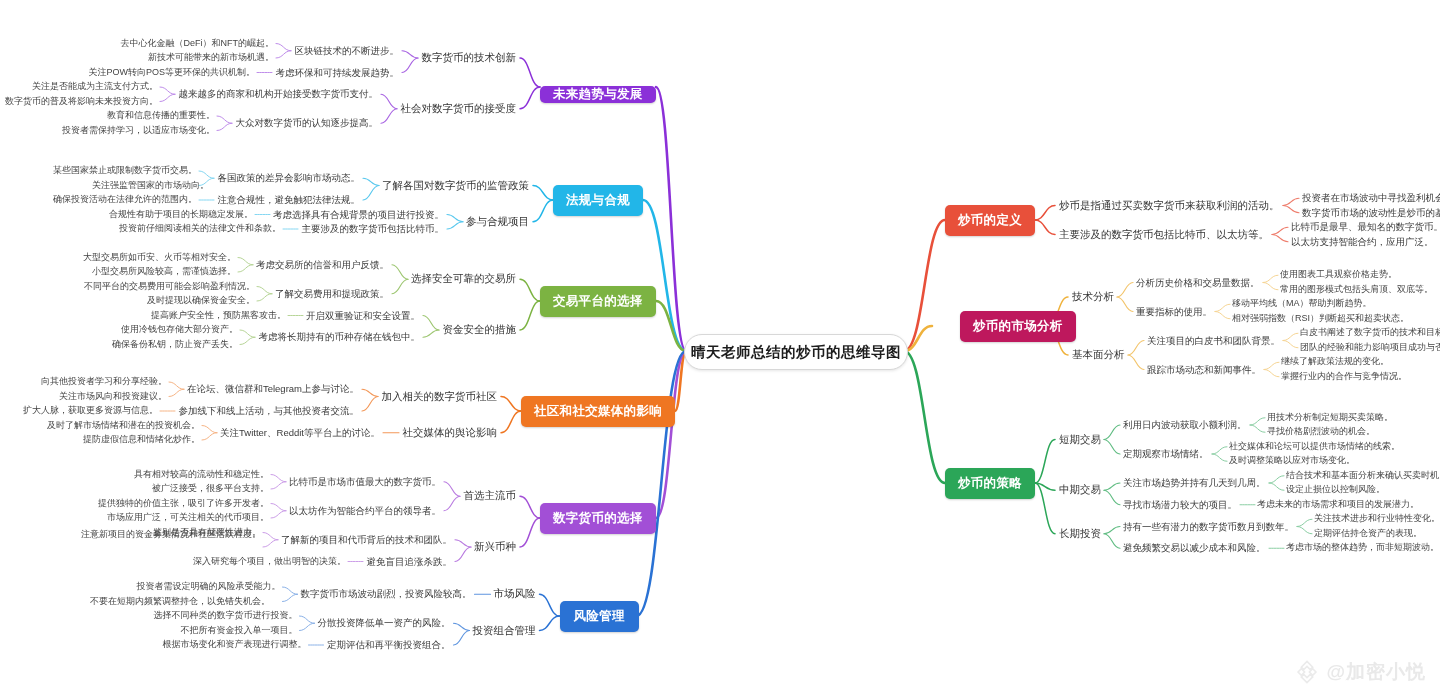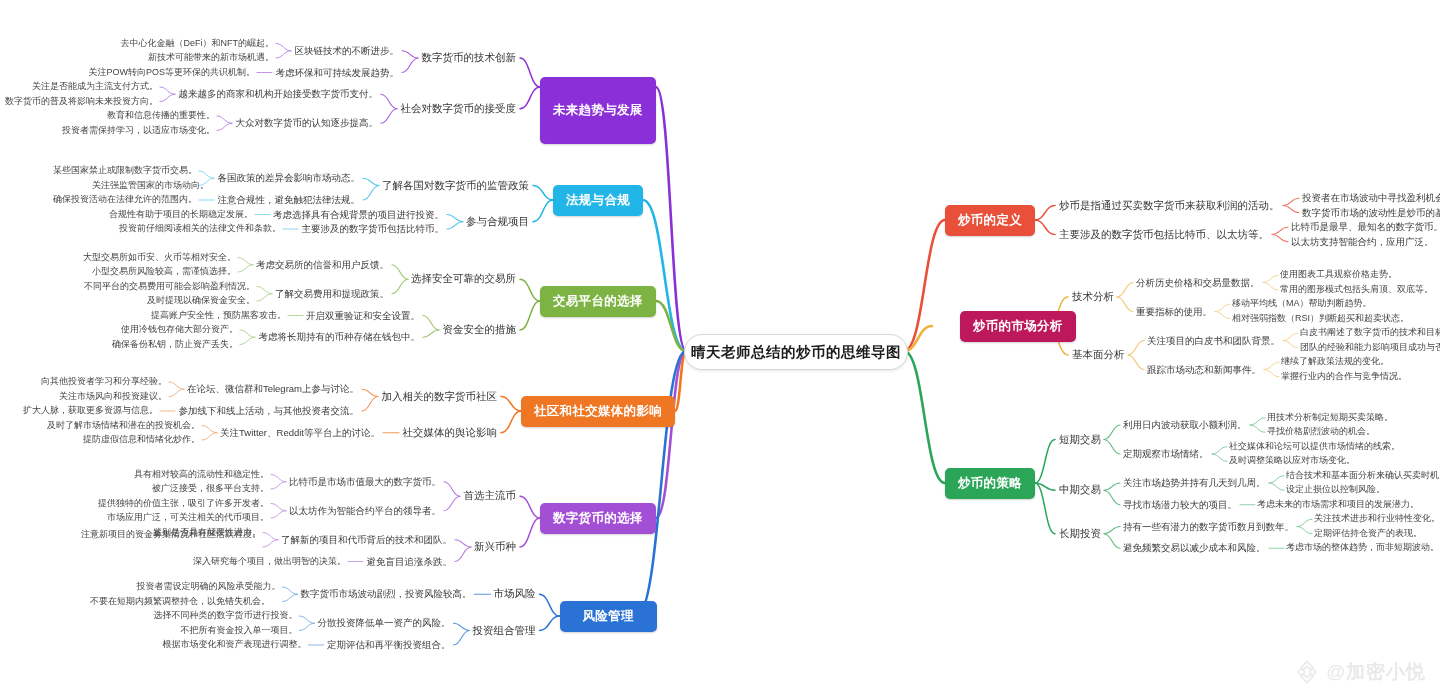--- a/index.html
+++ b/index.html
@@ -162,21 +162,21 @@
       <path d="M 1240 504.75 C 1247.5 504.75, 1247.5 504.75, 1255 504.75" fill="none" stroke="#8acea3" stroke-width="1" stroke-linecap="round"></path>
       <path d="M 1035 483 C 1045 483, 1045 533.75, 1055 533.75" fill="none" stroke="#2ba658" stroke-width="1.5" stroke-linecap="round"></path>
       <path d="M 1104 533.75 C 1112 533.75, 1112 526.5, 1120 526.5" fill="none" stroke="#60bc82" stroke-width="1.15" stroke-linecap="round"></path>
       <path d="M 1297 526.5 C 1304.5 526.5, 1304.5 519.25, 1312 519.25" fill="none" stroke="#8acea3" stroke-width="1" stroke-linecap="round"></path>
       <path d="M 1297 526.5 C 1304.5 526.5, 1304.5 533.75, 1312 533.75" fill="none" stroke="#8acea3" stroke-width="1" stroke-linecap="round"></path>
       <path d="M 1104 533.75 C 1112 533.75, 1112 548.25, 1120 548.25" fill="none" stroke="#60bc82" stroke-width="1.15" stroke-linecap="round"></path>
       <path d="M 1269 548.25 C 1276.5 548.25, 1276.5 548.25, 1284 548.25" fill="none" stroke="#8acea3" stroke-width="1" stroke-linecap="round"></path>
     </svg>
   <div id="nodes">
       <div class="center-node" style="left: 684px; top: 334px; width: 222px; height: 34px;">晴天老师总结的炒币的思维导图</div>
-      <div class="l1" style="background: rgb(139, 48, 216); visibility: visible; left: 540px; top: 77px; padding: 25px 13px;">未来趋势与发展</div>
+      <div class="l1" style="background: rgb(139, 48, 216); visibility: visible; left: 540px; top: 86px; padding: 0 13px;">未来趋势与发展</div>
       <div class="node l2 ta-r" style="left: 516px; top: 58px;">数字货币的技术创新</div>
       <div class="node l3 ta-r" style="left: 399px; top: 50.75px;">区块链技术的不断进步。</div>
       <div class="node l4 ta-r" style="left: 274px; top: 43.5px;">去中心化金融（DeFi）和NFT的崛起。</div>
       <div class="node l4 ta-r" style="left: 274px; top: 58px;">新技术可能带来的新市场机遇。</div>
       <div class="node l3 ta-r" style="left: 399px; top: 72.5px;">考虑环保和可持续发展趋势。</div>
       <div class="node l4 ta-r" style="left: 255px; top: 72.5px;">关注POW转向POS等更环保的共识机制。</div>
       <div class="node l2 ta-r" style="left: 516px; top: 108.75px;">社会对数字货币的接受度</div>
       <div class="node l3 ta-r" style="left: 378px; top: 94.25px;">越来越多的商家和机构开始接受数字货币支付。</div>
       <div class="node l4 ta-r" style="left: 158px; top: 87px;">关注是否能成为主流支付方式。</div>
       <div class="node l4 ta-r" style="left: 158px; top: 101.5px;">数字货币的普及将影响未来投资方向。</div>
@@ -227,21 +227,21 @@
       <div class="node l4 ta-r" style="left: 269px; top: 489px;">被广泛接受，很多平台支持。</div>
       <div class="node l3 ta-r" style="left: 441px; top: 510.75px;">以太坊作为智能合约平台的领导者。</div>
       <div class="node l4 ta-r" style="left: 269px; top: 503.5px;">提供独特的价值主张，吸引了许多开发者。</div>
       <div class="node l4 ta-r" style="left: 269px; top: 518px;">市场应用广泛，可关注相关的代币项目。</div>
       <div class="node l2 ta-r" style="left: 516px; top: 547px;">新兴币种</div>
       <div class="node l3 ta-r" style="left: 452px; top: 539.75px;">了解新的项目和代币背后的技术和团队。</div>
       <div class="node l4 ta-r" style="left: 261px; top: 532.5px;">鉴别是否具有颠覆性潜力。</div>
       <div class="node l4 ta-r" style="left: 261px; top: 535px;">注意新项目的资金募集情况和社区活跃程度。</div>
       <div class="node l3 ta-r" style="left: 452px; top: 561.5px;">避免盲目追涨杀跌。</div>
       <div class="node l4 ta-r" style="left: 346px; top: 561.5px;">深入研究每个项目，做出明智的决策。</div>
-      <div class="l1" style="background: rgb(42, 114, 212); visibility: visible; left: 559.5px; top: 600.5px; padding: 7px 23px;">风险管理</div>
+      <div class="l1" style="background: rgb(42, 114, 212); visibility: visible; left: 559.5px; top: 600.5px; padding: 7px 14px;">风险管理</div>
       <div class="node l2 ta-r" style="left: 535.5px; top: 594.25px;">市场风险</div>
       <div class="node l3 ta-r" style="left: 471.5px; top: 594.25px;">数字货币市场波动剧烈，投资风险较高。</div>
       <div class="node l4 ta-r" style="left: 280.5px; top: 587px;">投资者需设定明确的风险承受能力。</div>
       <div class="node l4 ta-r" style="left: 270px; top: 601.5px;">不要在短期内频繁调整持仓，以免错失机会。</div>
       <div class="node l2 ta-r" style="left: 535.5px; top: 630.5px;">投资组合管理</div>
       <div class="node l3 ta-r" style="left: 450.5px; top: 623.25px;">分散投资降低单一资产的风险。</div>
       <div class="node l4 ta-r" style="left: 297.5px; top: 616px;">选择不同种类的数字货币进行投资。</div>
       <div class="node l4 ta-r" style="left: 297.5px; top: 630.5px;">不把所有资金投入单一项目。</div>
       <div class="node l3 ta-r" style="left: 450.5px; top: 645px;">定期评估和再平衡投资组合。</div>
       <div class="node l4 ta-r" style="left: 306.5px; top: 645px;">根据市场变化和资产表现进行调整。</div>

